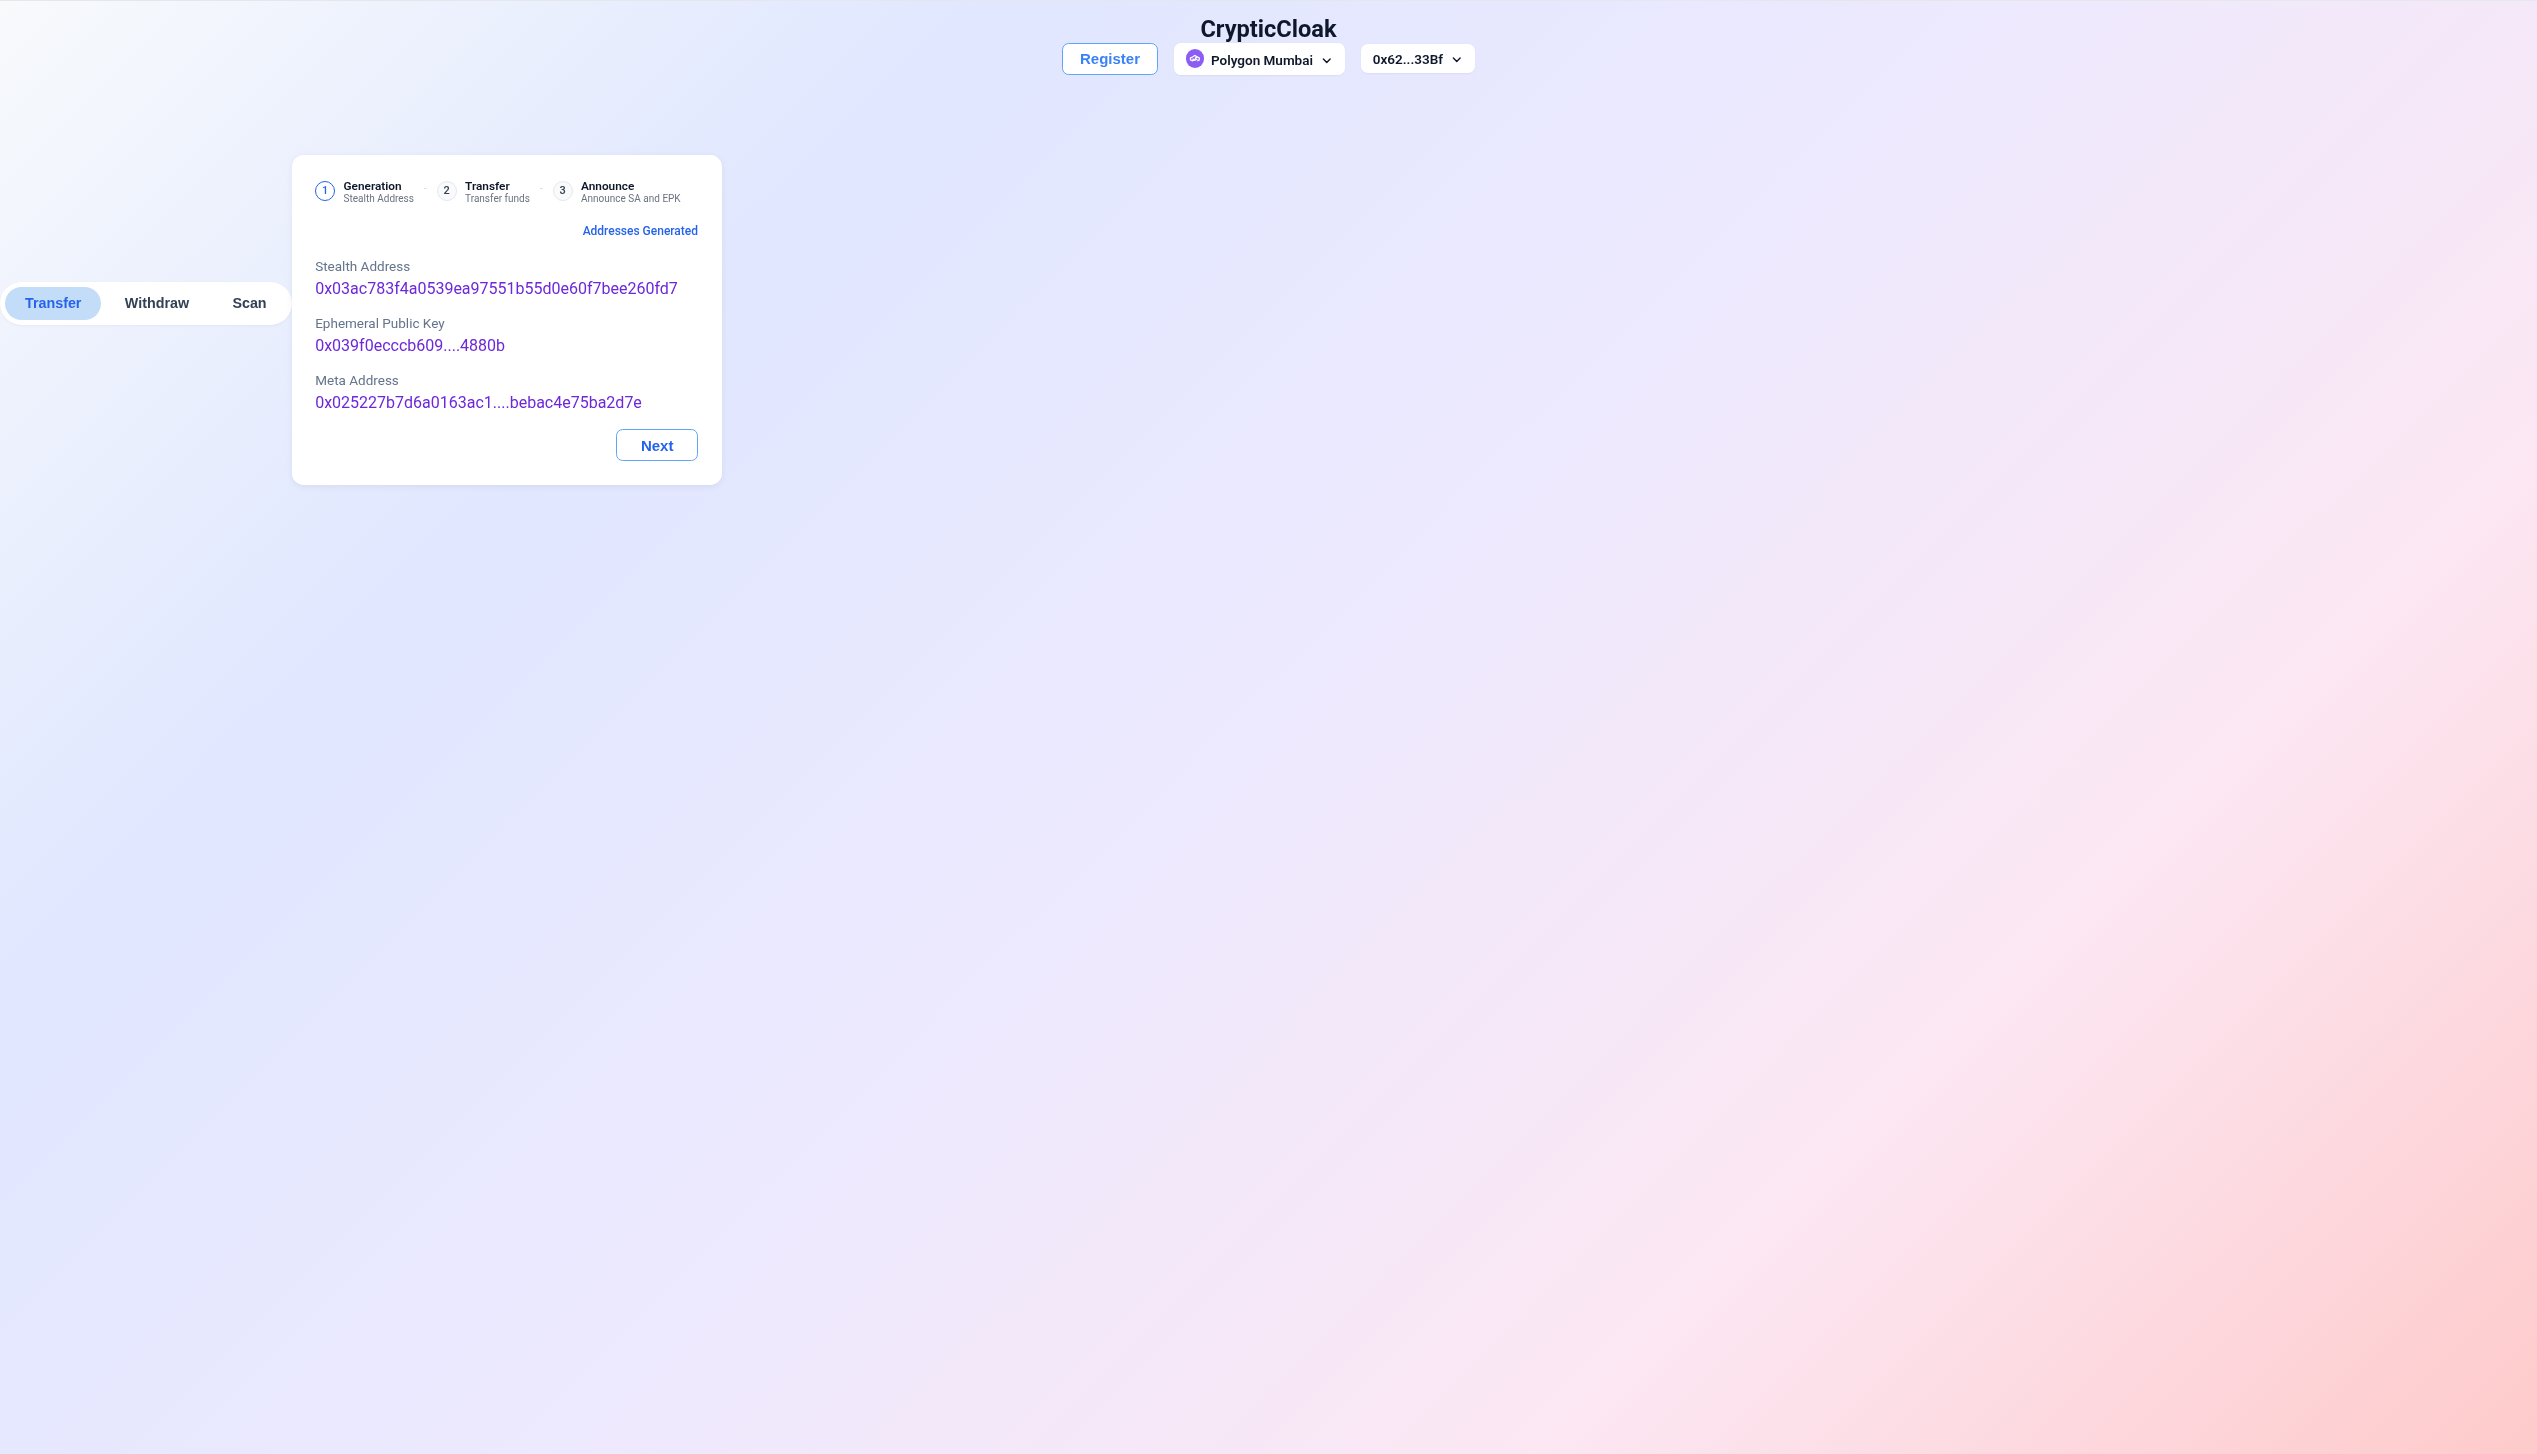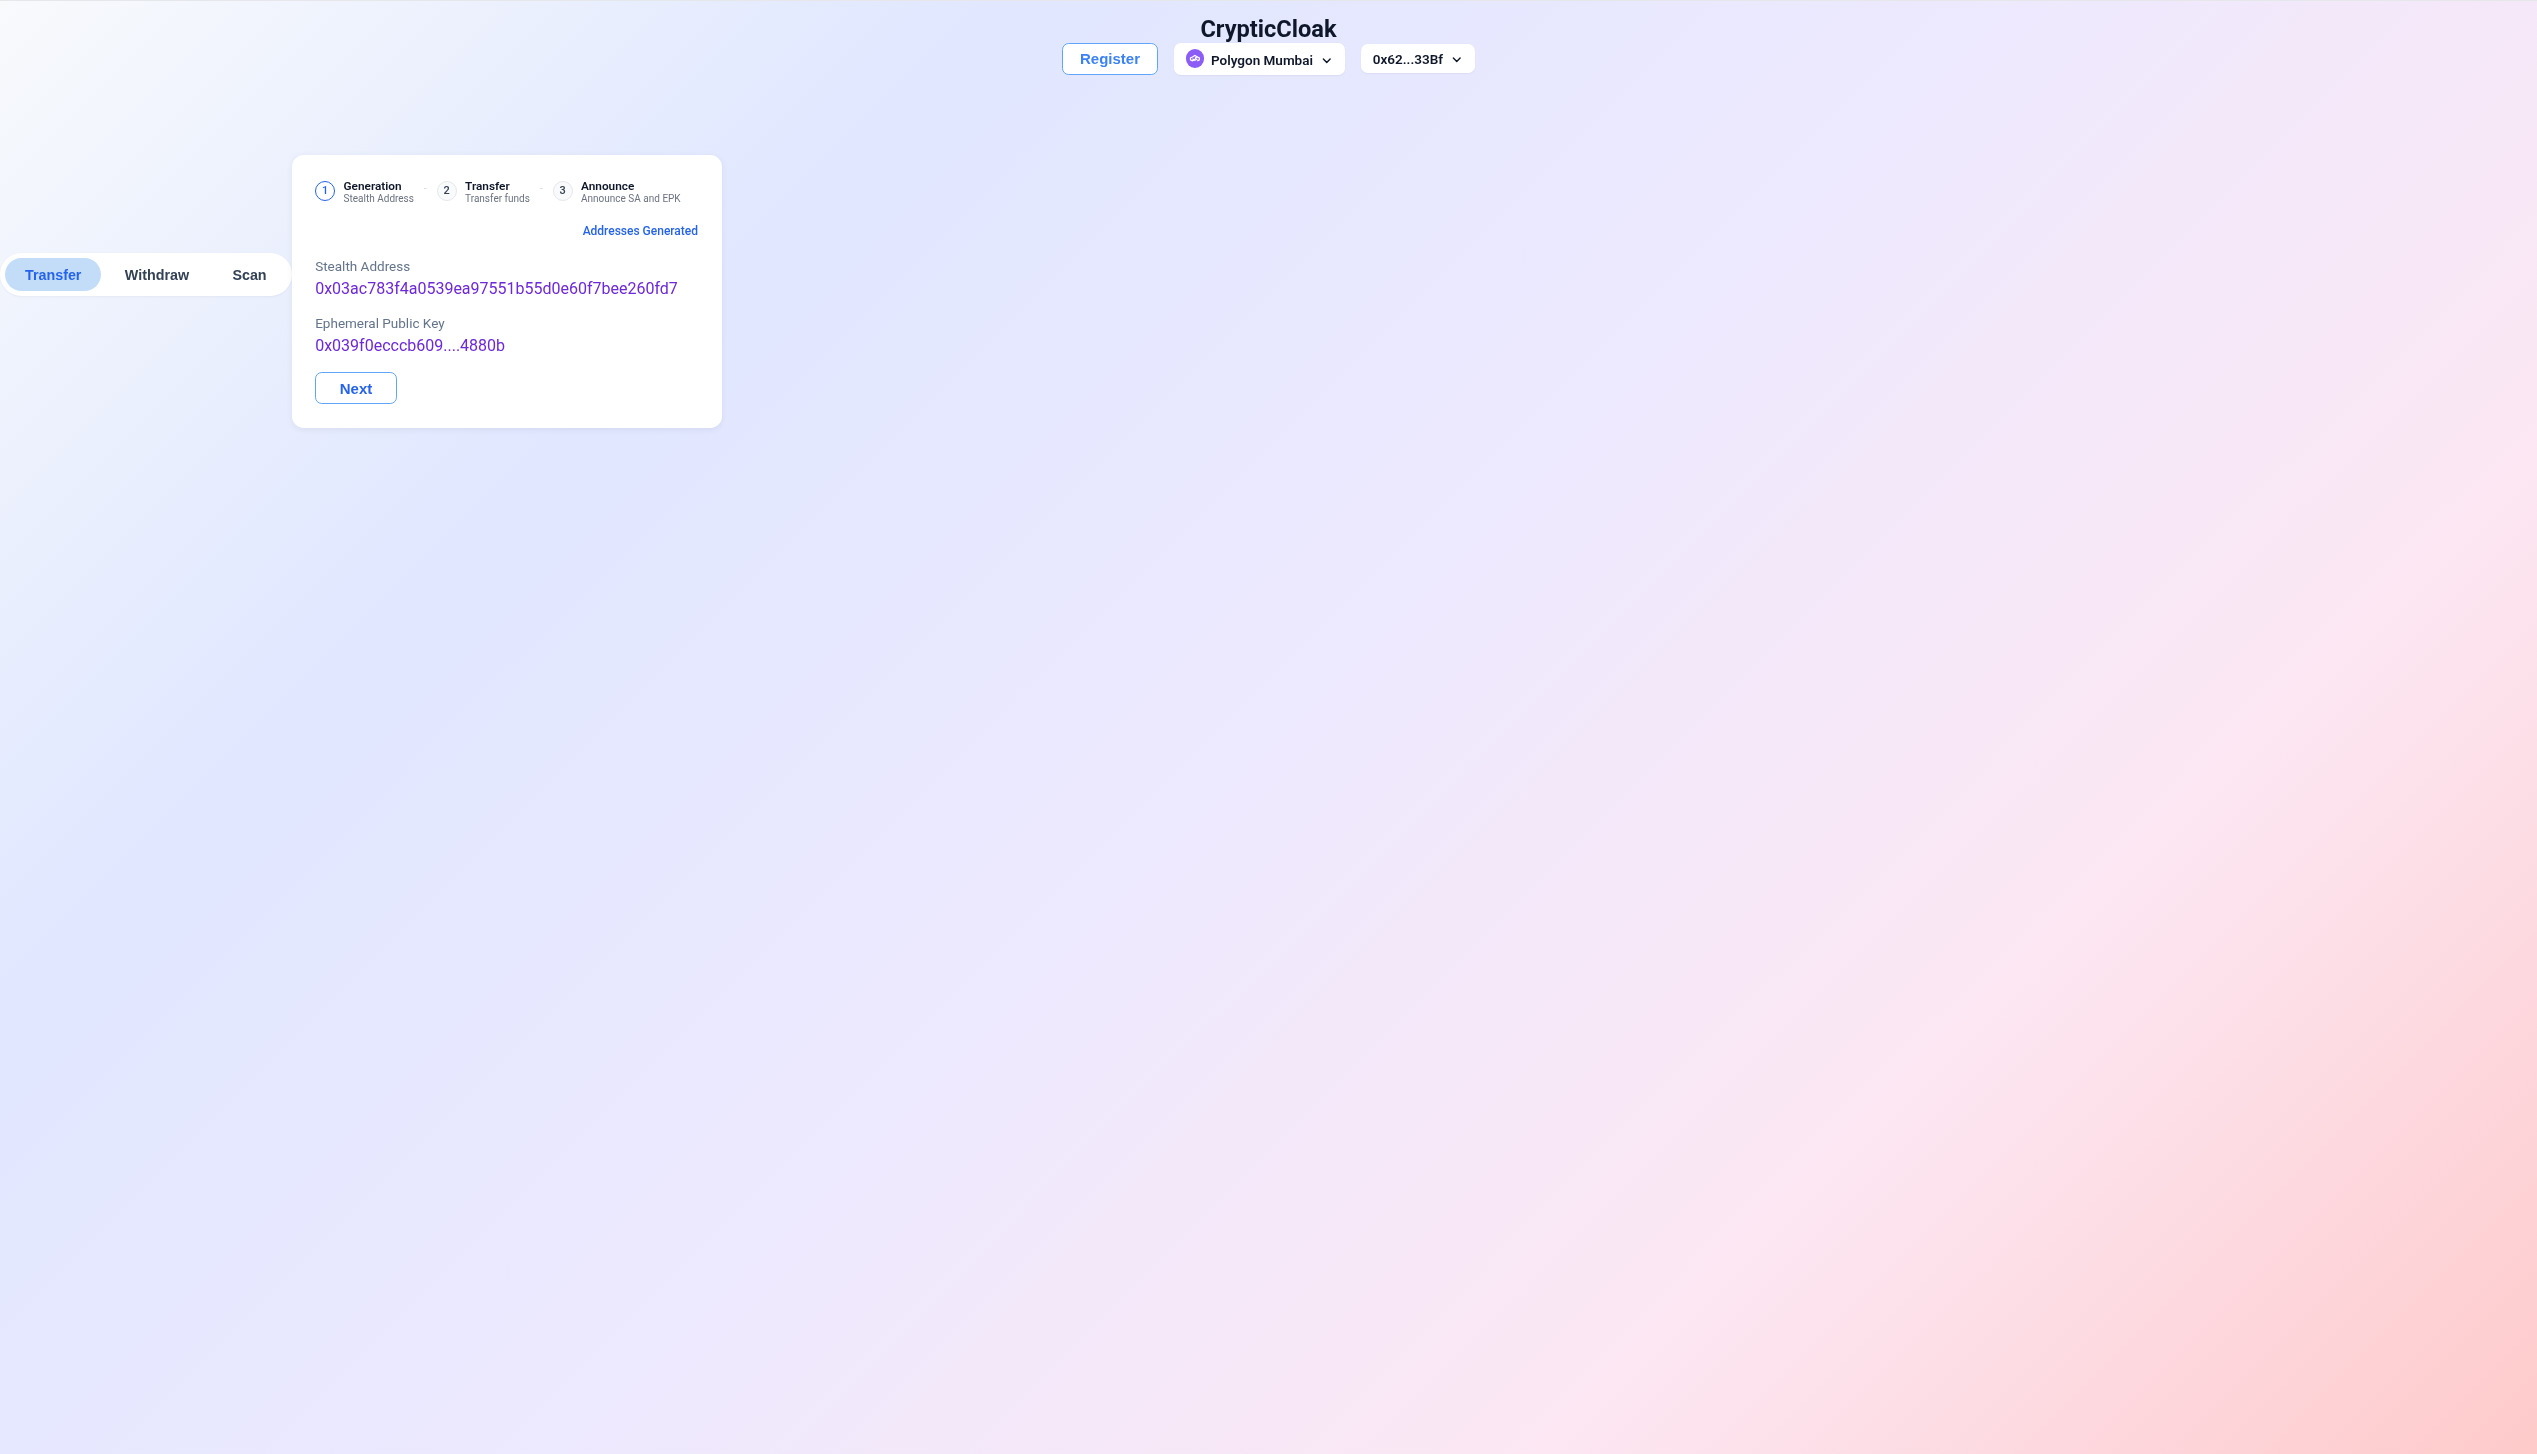--- a/index.html
+++ b/index.html
@@ -200,21 +200,21 @@
     }
     
     .field-value {
       font-size: 16px;
       color: #6d28d9;
       word-break: break-all;
     }
     
     .card-footer {
       display: flex;
-      justify-content: flex-start;
+      justify-content: flex-end;
       margin-top: 17px;
     }
     
     .next-btn {
       background: white;
       border: 1.7px solid #60a5fa;
       color: #2563eb;
       font-size: 15px;
       font-weight: 600;
       padding: 6.7px 23.6px;
@@ -289,19 +289,23 @@
       <div class="field-label">Stealth Address</div>
       <div class="field-value">0x03ac783f4a0539ea97551b55d0e60f7bee260fd7</div>
     </div>
 
     <div class="field">
       <div class="field-label">Ephemeral Public Key</div>
       <div class="field-value">0x039f0ecccb609....4880b</div>
     </div>
 
 
+    <div class="field">
+      <div class="field-label">Meta Address</div>
+      <div class="field-value">0x025227b7d6a0163ac1....bebac4e75ba2d7e</div>
+    </div>
 
     <div class="card-footer">
       <button class="next-btn">Next</button>
     </div>
   </div>
 </div>
 
 
 </body></html>

